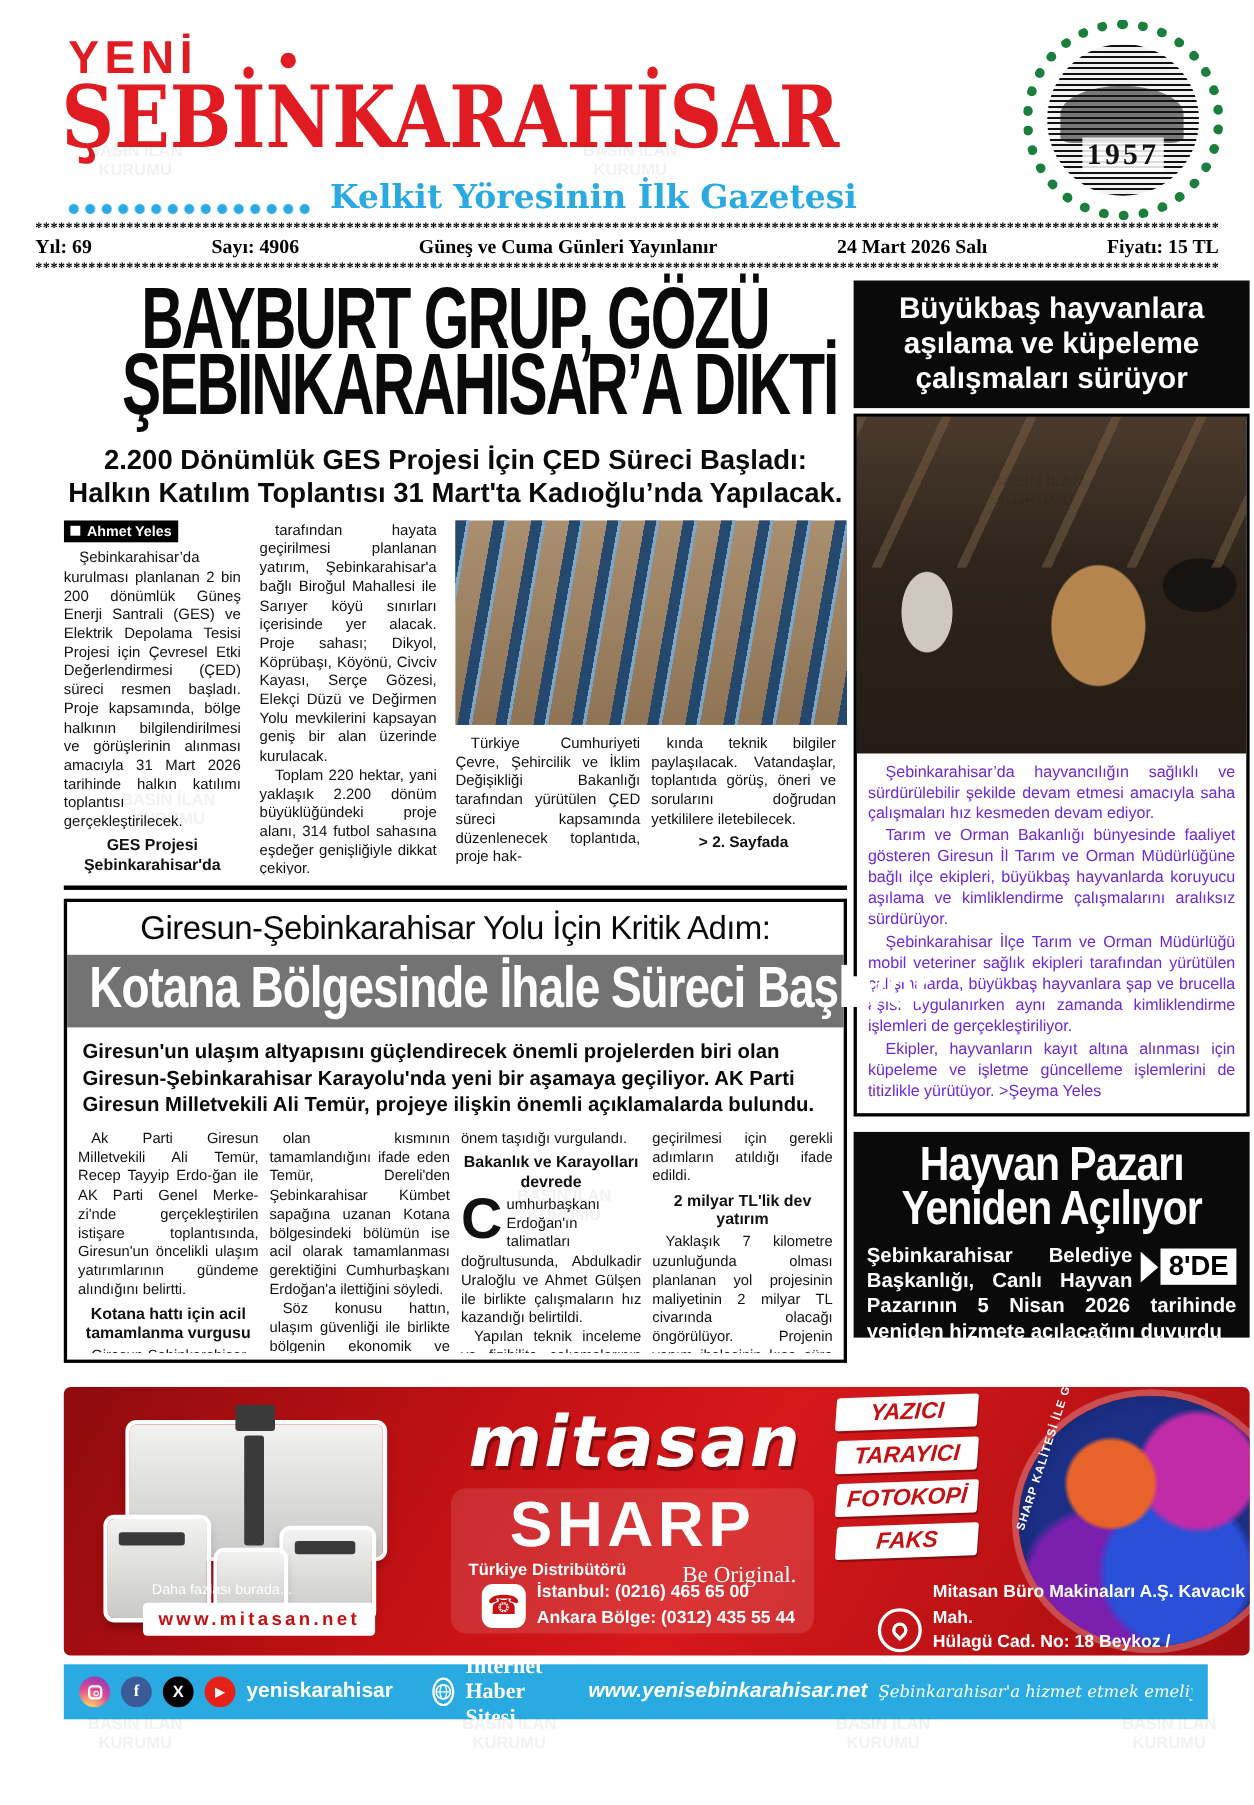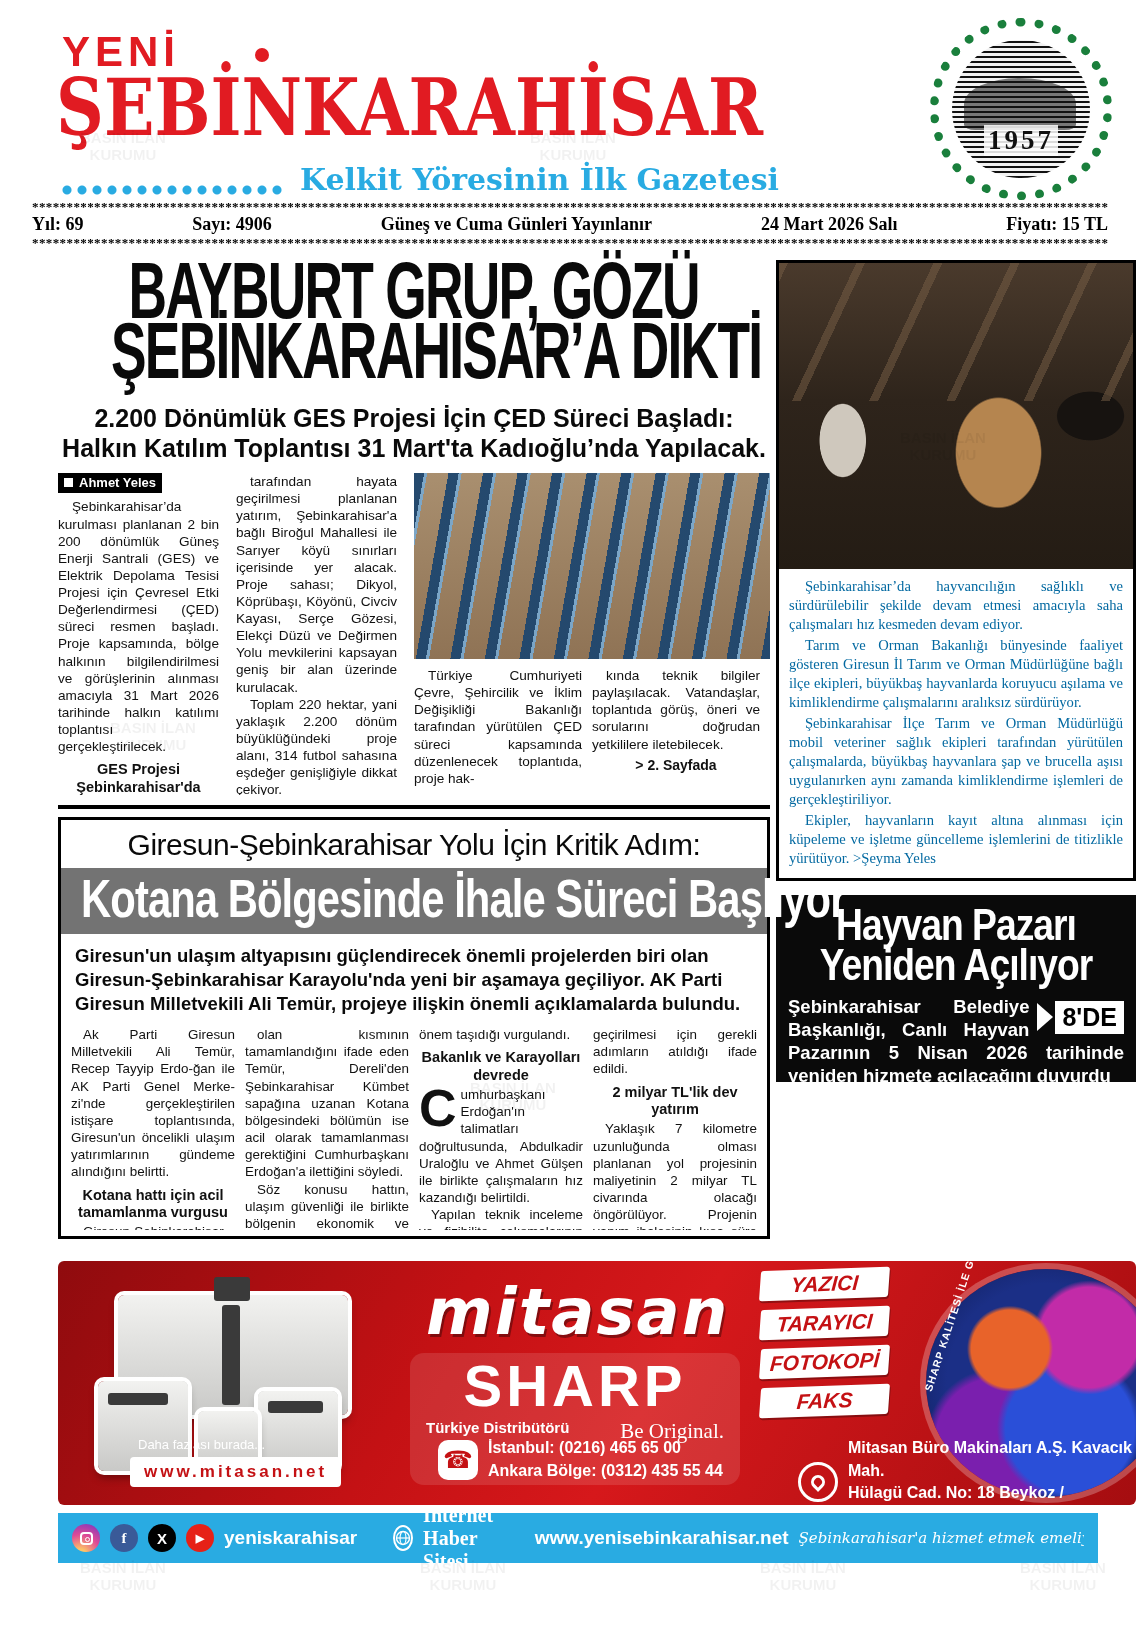--- a/index.html
+++ b/index.html
@@ -66,21 +66,21 @@
   
   .sb-headbox { background:#0a0a0a; color:#fff; text-align:center; font-weight:bold; font-size:27px; line-height:1.18; padding:10px 8px; }
   .sb-story { border:3px solid #000; margin-top:5px; }
   .barn-photo { width:100%; height:306px; position:relative; background:
       radial-gradient(ellipse 70px 90px at 62% 62%, #b5854f 60%, rgba(0,0,0,0) 62%),
       radial-gradient(ellipse 38px 60px at 18% 58%, #cfc8bd 60%, rgba(0,0,0,0) 62%),
       radial-gradient(ellipse 55px 40px at 88% 50%, #171310 60%, rgba(0,0,0,0) 62%),
       linear-gradient(180deg, #4a3a2c 0%, #2e241b 45%, #241c14 100%); }
   .barn-beams { position:absolute; inset:0; background:
       repeating-linear-gradient(115deg, rgba(120,95,70,.5) 0 8px, rgba(0,0,0,0) 8px 70px); height:45%; }
-  .sb-text { padding:8px 10px; font-size:14.6px; line-height:1.3; text-align:justify; color:#0369a1;font-family:Liberation Serif, serif; }
+  .sb-text { padding:8px 10px; font-size:14.6px; line-height:1.3; text-align:justify; color:#6d28d9; }
   .sb-text p { text-indent:16px; margin-bottom:2px; }
 
   
   .market-box { background:#0a0a0a; color:#fff; margin-top:14px; padding:10px 12px 12px; height:187px; }
   .market-line { display:block; text-align:center; font-weight:bold; font-size:38px; line-height:40px; letter-spacing:-1px; transform:scale(0.98,1.15); }
   .market-body { font-weight:bold; font-size:18.5px; line-height:1.25; text-align:justify; margin-top:10px; }
   .market-badge { float:right; margin:6px 0 0 8px; display:flex; align-items:center; }
   .badge-tri { width:0; height:0; border-top:14px solid transparent; border-bottom:14px solid transparent; border-left:16px solid #fff; }
   .badge-box { background:#fff; color:#000; font-weight:bold; font-size:25px; padding:1px 7px; margin-left:2px; }
 
@@ -118,21 +118,21 @@
   .soc { width:28px; height:28px; border-radius:50%; display:flex; align-items:center; justify-content:center; color:#fff; font-weight:bold; font-size:15px; flex:0 0 auto; }
   .soc-ig { background:radial-gradient(circle at 30% 110%, #fdc468 15%, #df4996 55%, #8a3ab9 90%); }
   .soc-ig .cam { width:13px; height:13px; border:2px solid #fff; border-radius:4px; position:relative; }
   .soc-ig .cam::after { content:""; position:absolute; left:3px; top:3px; width:3px; height:3px; border:1.5px solid #fff; border-radius:50%; }
   .soc-fb { background:#3a5a98; font-family:"Liberation Serif",serif; }
   .soc-x  { background:#000; }
   .soc-yt { background:#e62117; font-size:11px; }
   .ft-handle { color:#fff; font-weight:bold; font-size:19px; margin-right:26px; }
   .ft-globe { width:26px; height:26px; border-radius:50%; border:2px solid #fff; color:#fff; display:flex; align-items:center; justify-content:center; }
   .ft-label { color:#fff; font-weight:bold; font-size:20px; font-family:"Liberation Serif",serif; }
-  .ft-url { color:#fff; font-weight:bold; font-size:19px; }
+  .ft-url { color:#fff; font-weight:bold; font-size:19px;font-style:italic; }
   .ft-motto { color:#fff; font-family:"DejaVu Serif",serif; font-style:italic; font-size:15px; margin-left:auto; white-space:nowrap; overflow:hidden; }
 </style>
 </head>
 <body>
 
 <div class="page">
 
   <div class="wm" style="left:80px;top:130px">BASIN İLAN
 KURUMU</div>
   <div class="wm" style="left:530px;top:130px">BASIN İLAN
@@ -244,20 +244,25 @@
               <p style="text-indent:0">geçirilmesi için gerekli adımların atıldığı ifade edildi.</p>
               <div class="colsub">2 milyar TL'lik dev yatırım</div>
               <p>Yaklaşık 7 kilometre uzunluğunda olması planlanan yol projesinin maliyetinin 2 milyar TL civarında olacağı öngörülüyor. Projenin yapım ihalesinin kısa süre içerisinde gerçekleştirilmesi hedefleniyor.</p>
 
             </div>
           </div>
         </div>
       </div>
 
       <div class="right-col">
+        <div class="sb-headbox">
+          <div>Büyükbaş hayvanlara</div>
+          <div>aşılama ve küpeleme</div>
+          <div>çalışmaları sürüyor</div>
+        </div>
         <div class="sb-story">
           <div class="barn-photo">
             <div class="barn-beams"></div>
           </div>
           <div class="sb-text">
             <p>Şebinkarahisar’da hayvancılığın sağlıklı ve sürdürülebilir şekilde devam etmesi amacıyla saha çalışmaları hız kesmeden devam ediyor.</p>
             <p>Tarım ve Orman Bakanlığı bünyesinde faaliyet gösteren Giresun İl Tarım ve Orman Müdürlüğüne bağlı ilçe ekipleri, büyükbaş hayvanlarda koruyucu aşılama ve kimliklendirme çalışmalarını aralıksız sürdürüyor.</p>
             <p>Şebinkarahisar İlçe Tarım ve Orman Müdürlüğü mobil veteriner sağlık ekipleri tarafından yürütülen çalışmalarda, büyükbaş hayvanlara şap ve brucella aşısı uygulanırken aynı zamanda kimliklendirme işlemleri de gerçekleştiriliyor.</p>
             <p>Ekipler, hayvanların kayıt altına alınması için küpeleme ve işletme güncelleme işlemlerini de titizlikle yürütüyor. &gt;Şeyma Yeles</p>
           </div>

